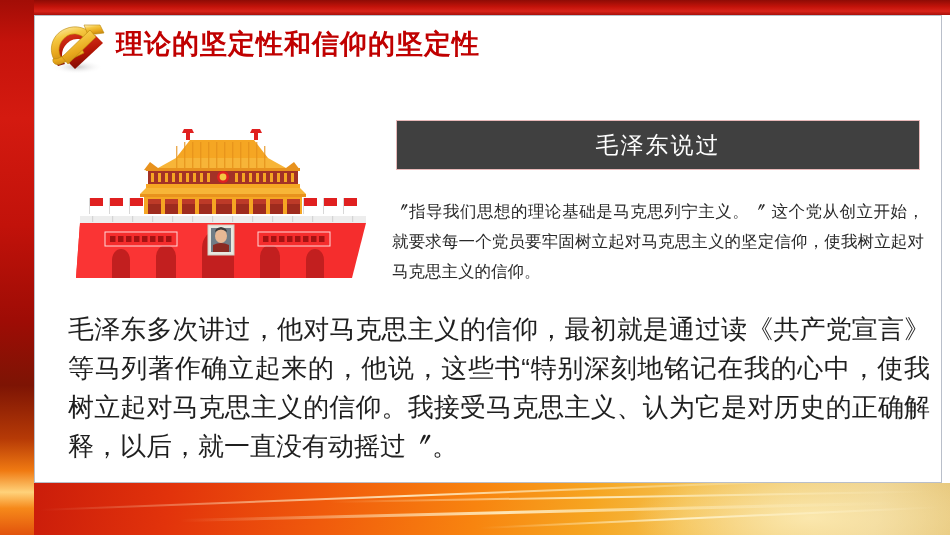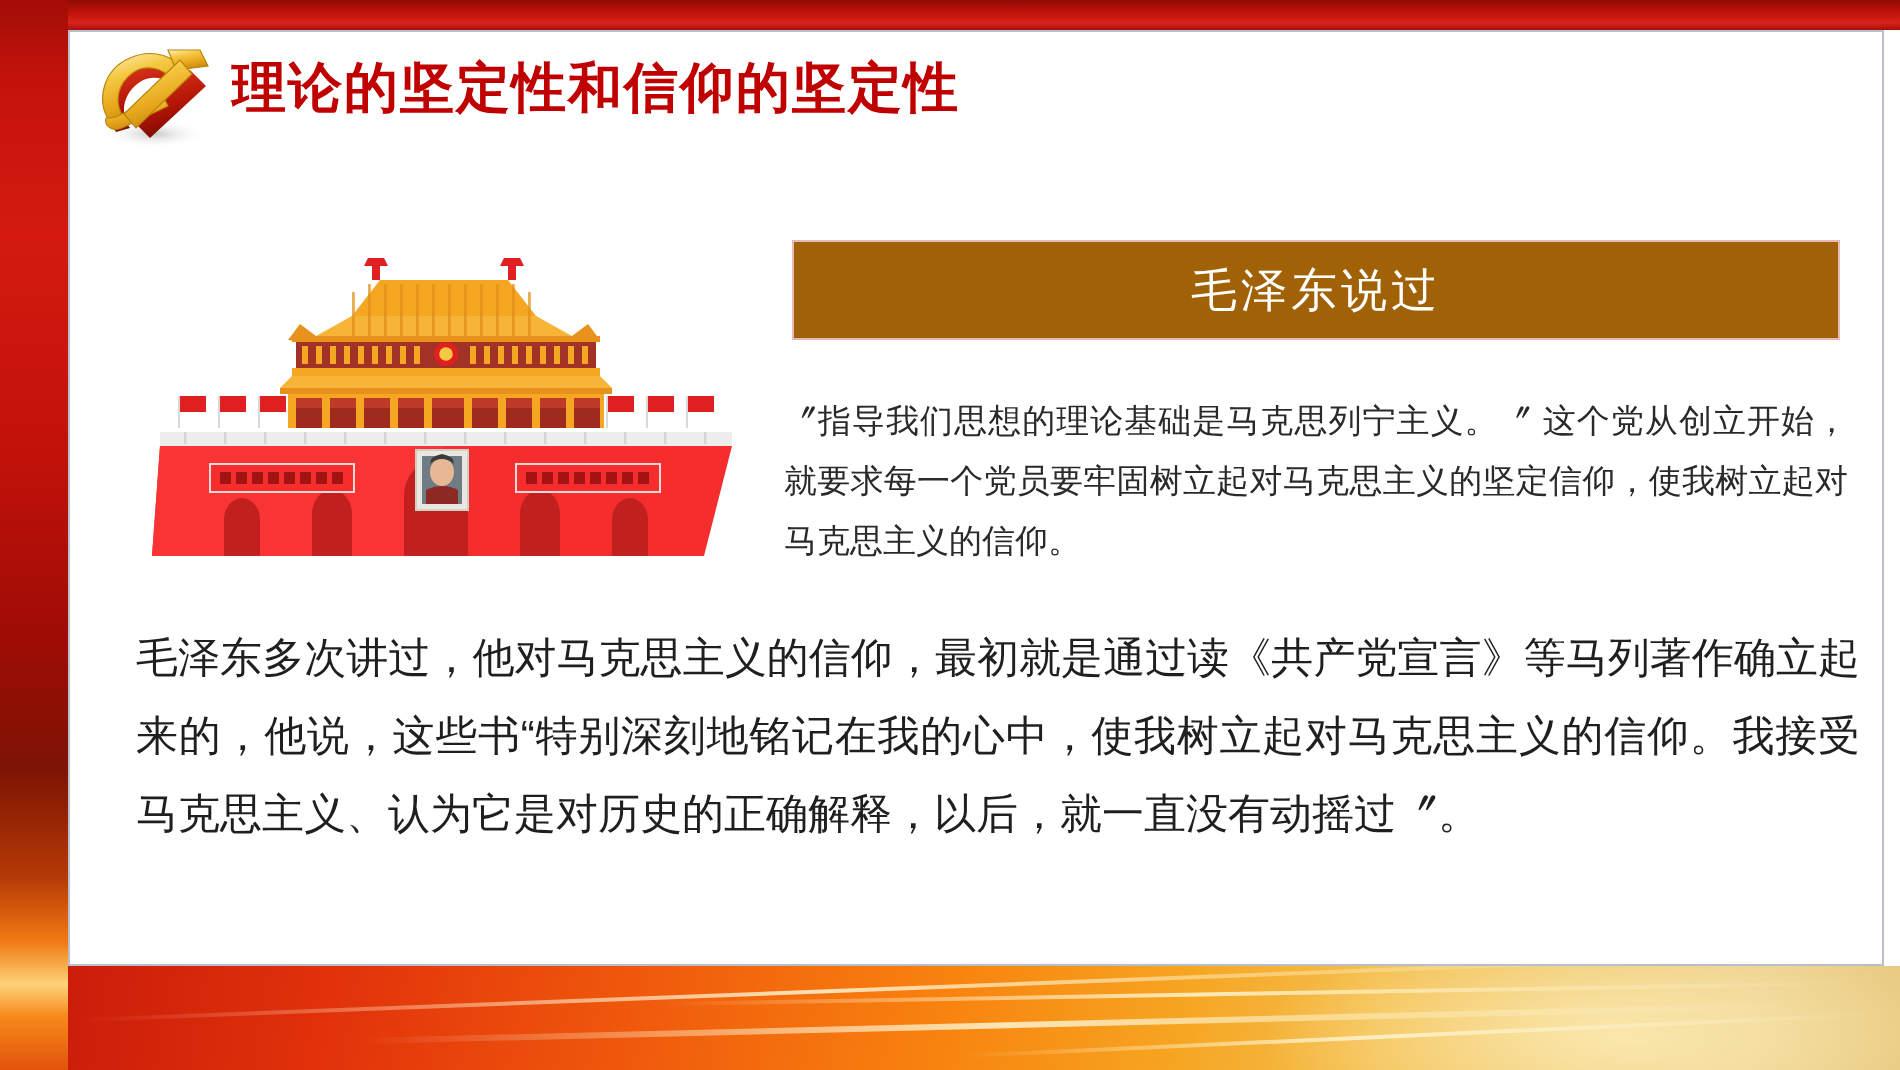--- a/index.html
+++ b/index.html
@@ -94,21 +94,21 @@
     color: #c00000;
     white-space: nowrap;
     line-height: 40px;
   }
 
   
   .quote-box {
     position: absolute;
     left: 396px; top: 120px;
     width: 524px; height: 50px;
-    background: #a16207;
+    background: #404040;
     border: 1px solid #e8b9b9;
     box-sizing: border-box;
     display: flex;
     align-items: center;
     justify-content: center;
     z-index: 10;
   }
   .quote-box-title {
     color: #ffffff;
     font-size: 23px;
@@ -127,21 +127,21 @@
     text-align: justify;
     text-justify: inter-ideograph;
     z-index: 10;
   }
 
   
   .body-text {
     position: absolute;
     left: 68px; top: 310px;
     width: 862px;
-    font-size: 21px;
+    font-size: 26px;
     line-height: 39px;
     color: #1f1f1f;
     text-align: justify;
     text-justify: inter-ideograph;
     z-index: 10;
   }
 
   
   .tiananmen {
     position: absolute;

